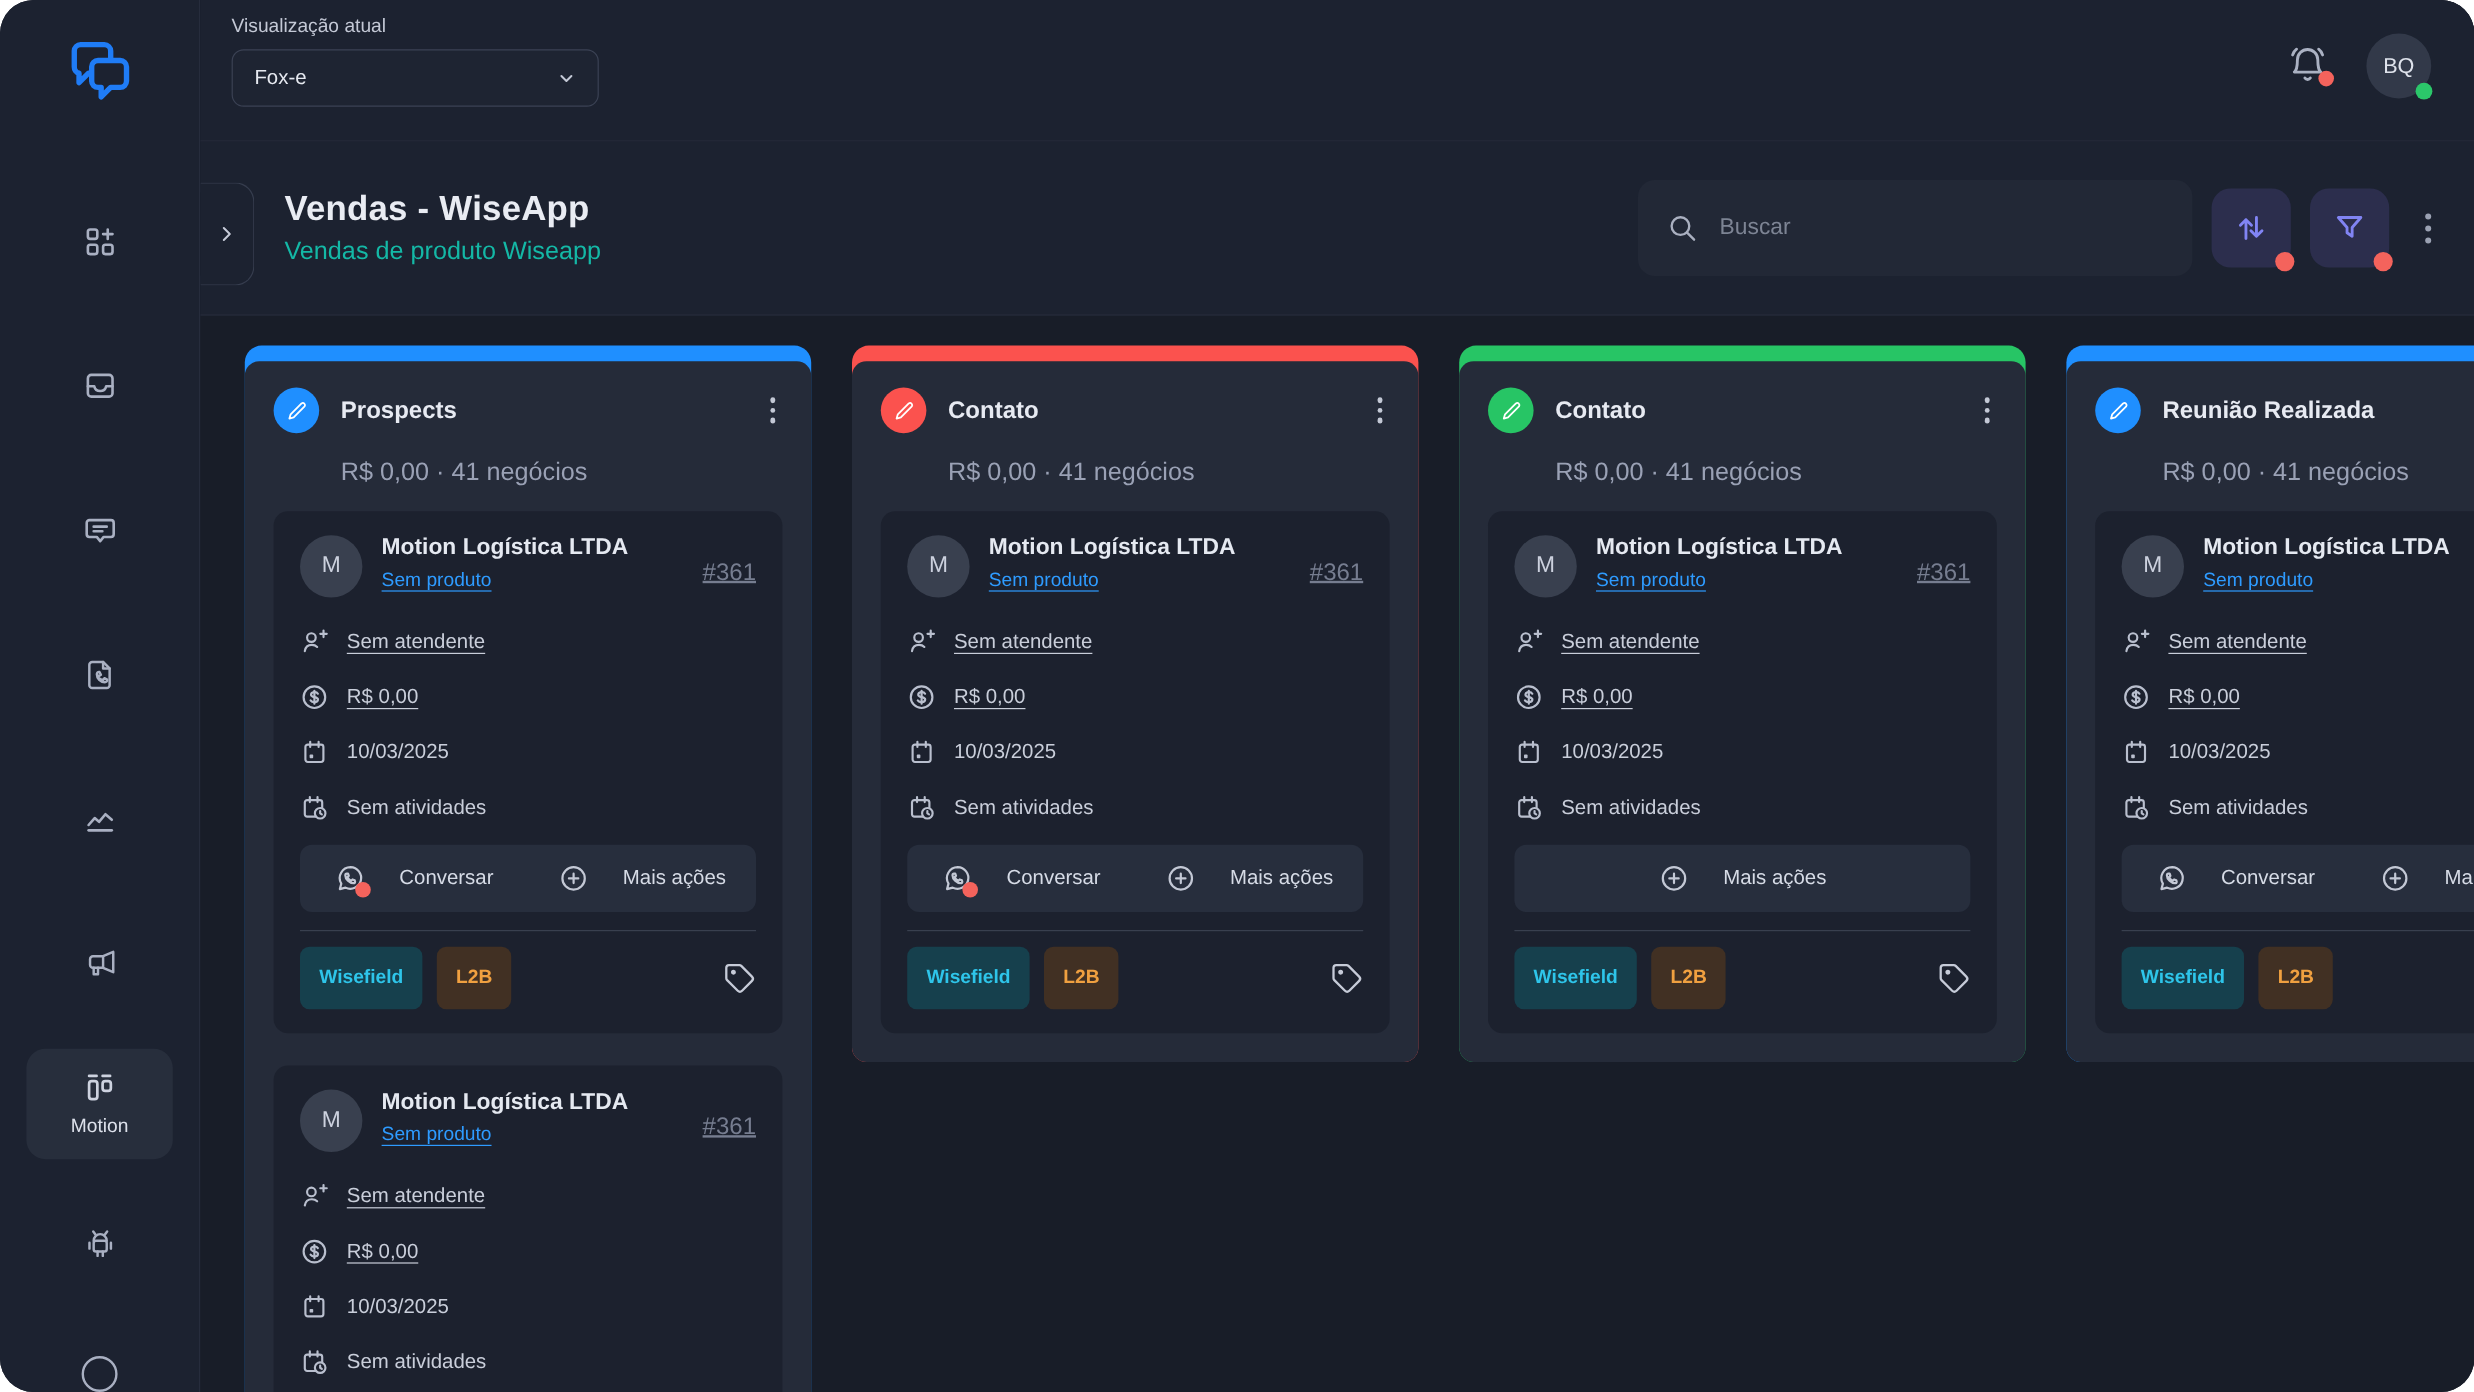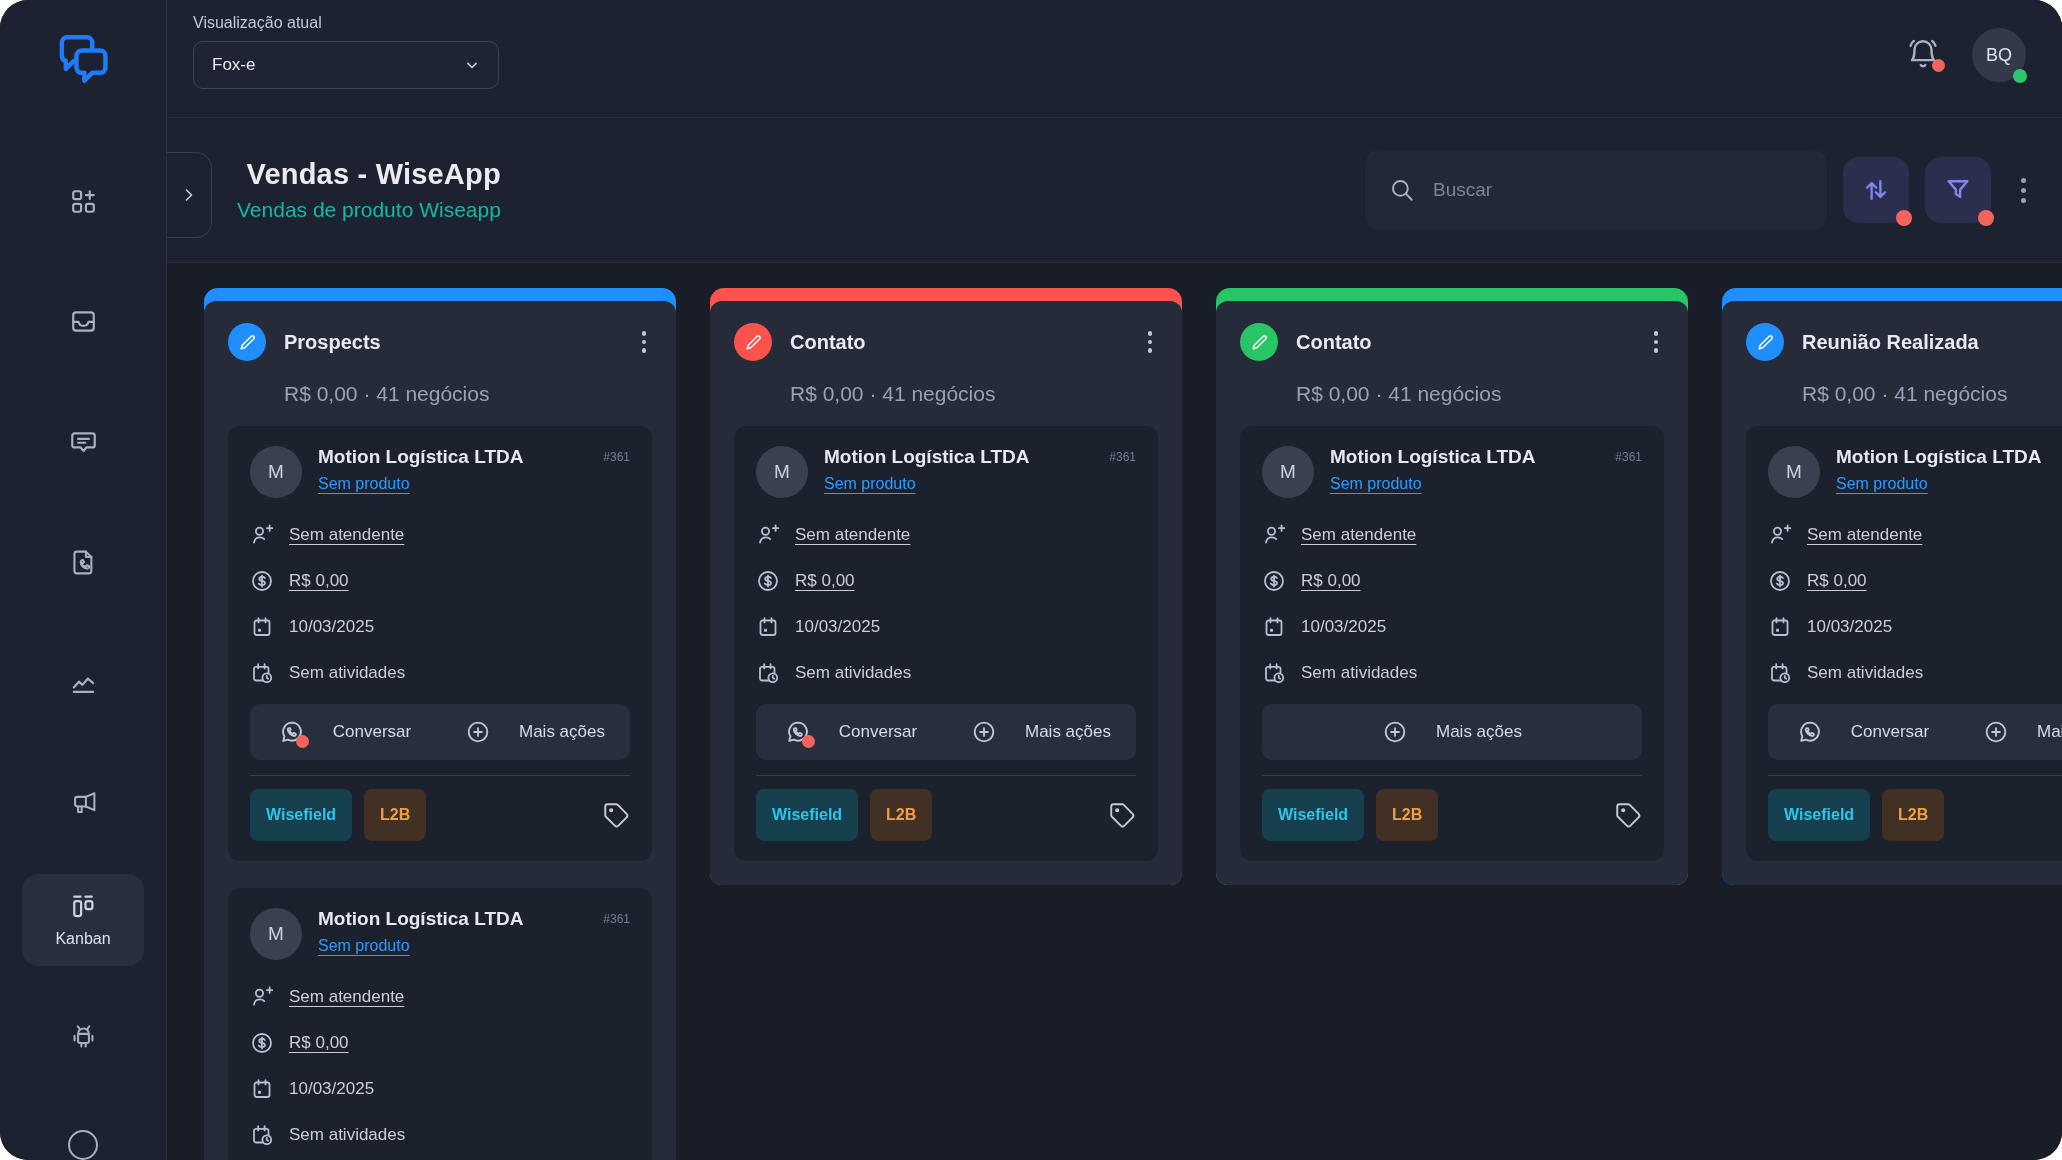--- a/index.html
+++ b/index.html
@@ -29,21 +29,21 @@
   .top-right{position:absolute;right:36px;top:28px;display:flex;align-items:center;gap:30px;}
   .bell{position:relative;width:36px;height:36px;color:#aab1c2;cursor:pointer;}
   .bell svg{width:34px;height:34px;}
   .bell .dot{position:absolute;right:-3px;bottom:1px;width:13px;height:13px;border-radius:50%;background:#f4635c;}
   .avatar{position:relative;width:54px;height:54px;border-radius:50%;background:#323949;color:#dfe3ec;font-size:18px;display:flex;align-items:center;justify-content:center;cursor:pointer;}
   .avatar .status{position:absolute;right:-1px;bottom:-1px;width:14px;height:14px;border-radius:50%;background:#2bc76a;}
 
   .page-head{flex:0 0 145px;height:145px;background:#1c2230;border-bottom:1px solid #262c3a;position:relative;display:flex;align-items:center;}
   .collapse-btn{position:absolute;left:0;top:34px;width:45px;height:86px;border:1px solid #363d4e;border-left:none;border-radius:0 16px 16px 0;display:flex;align-items:center;justify-content:center;color:#c6cbd8;cursor:pointer;background:transparent;}
   .collapse-btn svg{width:20px;height:20px;}
-  .titles{margin-left:70px;text-align:right;}
+  .titles{margin-left:70px;}
   .page-title{font-size:29px;font-weight:700;color:#e9ecf3;letter-spacing:.2px;}
   .page-subtitle{margin-top:7px;font-size:21px;color:#14b8a6;}
   .head-right{margin-left:auto;margin-right:28px;display:flex;align-items:center;gap:16px;}
   .search{width:462px;height:80px;border-radius:14px;background:#222836;display:flex;align-items:center;padding:0 20px 0 24px;}
   .search svg{width:26px;height:26px;color:#aab0c0;flex:none;}
   .search input{flex:1;margin-left:16px;background:transparent;border:none;outline:none;color:#dfe3ec;font-size:19px;font-family:"Liberation Sans",sans-serif;}
   .search input::placeholder{color:#7d8494;}
   .sq-btn{position:relative;width:66px;height:66px;border-radius:16px;background:#2c2e4d;display:flex;align-items:center;justify-content:center;color:#8184f3;cursor:pointer;}
   .sq-btn svg{width:30px;height:30px;}
   .sq-btn .dot{position:absolute;right:-3px;bottom:-3px;width:16px;height:16px;border-radius:50%;background:#f4635c;}
@@ -62,21 +62,21 @@
   .col-kebab i{width:4.5px;height:4.5px;border-radius:50%;background:#c3c8d5;}
   .col-summary{margin:21px 0 0 56px;font-size:21px;color:#9aa1b5;}
   .cards{margin-top:20px;display:flex;flex-direction:column;gap:27px;}
 
   .card{background:#1c212e;border-radius:12px;padding:20px 22px;}
   .card-head{display:flex;gap:16px;}
   .card-avatar{width:52px;height:52px;border-radius:50%;background:#39404f;color:#ccd1de;font-size:19px;display:flex;align-items:center;justify-content:center;flex:none;}
   .card-titles{flex:1;min-width:0;}
   .card-company{font-size:19px;font-weight:600;color:#e5e9f1;white-space:nowrap;}
   .card-product{display:inline-block;margin-top:7px;font-size:16px;color:#2e9bff;text-decoration:underline;text-underline-offset:4px;cursor:pointer;}
-  .card-ref{font-size:12px;color:#767d90;margin-top:4px;white-space:nowrap;}
+  .card-ref{font-size:20px;color:#767d90;margin-top:20px;white-space:nowrap;text-decoration:underline;}
   .info{margin-top:14px;}
   .info-row{display:flex;align-items:center;gap:15px;height:46px;font-size:17px;color:#c9ceda;}
   .info-row svg{width:24px;height:24px;color:#b9bfce;flex:none;}
   .info-row .u{text-decoration:underline;text-underline-offset:4px;cursor:pointer;}
   .actions{margin-top:8px;height:56px;background:#272e3d;border-radius:10px;display:flex;align-items:center;}
   .action{flex:1;height:100%;display:flex;align-items:center;justify-content:center;gap:28px;font-size:17px;color:#d6dbe6;cursor:pointer;}
   .action svg{width:26px;height:26px;color:#c3c8d5;}
   .wa-wrap{position:relative;width:26px;height:26px;flex:none;}
   .wa-wrap .dot{position:absolute;right:-4px;bottom:-3px;width:13px;height:13px;border-radius:50%;background:#f4635c;}
   .card-divider{height:1px;background:#39404f;margin-top:15px;}
@@ -137,21 +137,21 @@
           <path d="M14 6.5v8M7.5 14.5V19h3v-4.5"></path>
         </svg>
     </div>
 
     <div class="rail-active">
       <svg viewBox="0 0 24 24" fill="none" stroke="currentColor" stroke-width="1.8" stroke-linecap="round" stroke-linejoin="round">
           <path d="M5 4.5h5M14 4.5h5"></path>
           <rect x="5" y="8" width="5.5" height="12" rx="1.8"></rect>
           <rect x="14" y="8" width="5.5" height="6.5" rx="1.8"></rect>
         </svg>
-      <span class="rail-label">Kanban</span>
+      <span class="rail-label">Motion</span>
     </div>
 
     <div class="rail-item" style="margin-top:53px;">
       <svg viewBox="0 0 24 24" fill="none" stroke="currentColor" stroke-width="1.7" stroke-linecap="round" stroke-linejoin="round">
           <path d="M8.6 4.6 7.2 2.7M15.4 4.6l1.4-1.9"></path>
           <path d="M7.5 9a4.5 4.5 0 0 1 9 0"></path>
           <rect x="7.5" y="9" width="9" height="7.5" rx="1.6"></rect>
           <path d="M4.6 10.5v4M19.4 10.5v4M10.2 16.5v3M13.8 16.5v3"></path>
         </svg>
     </div>

